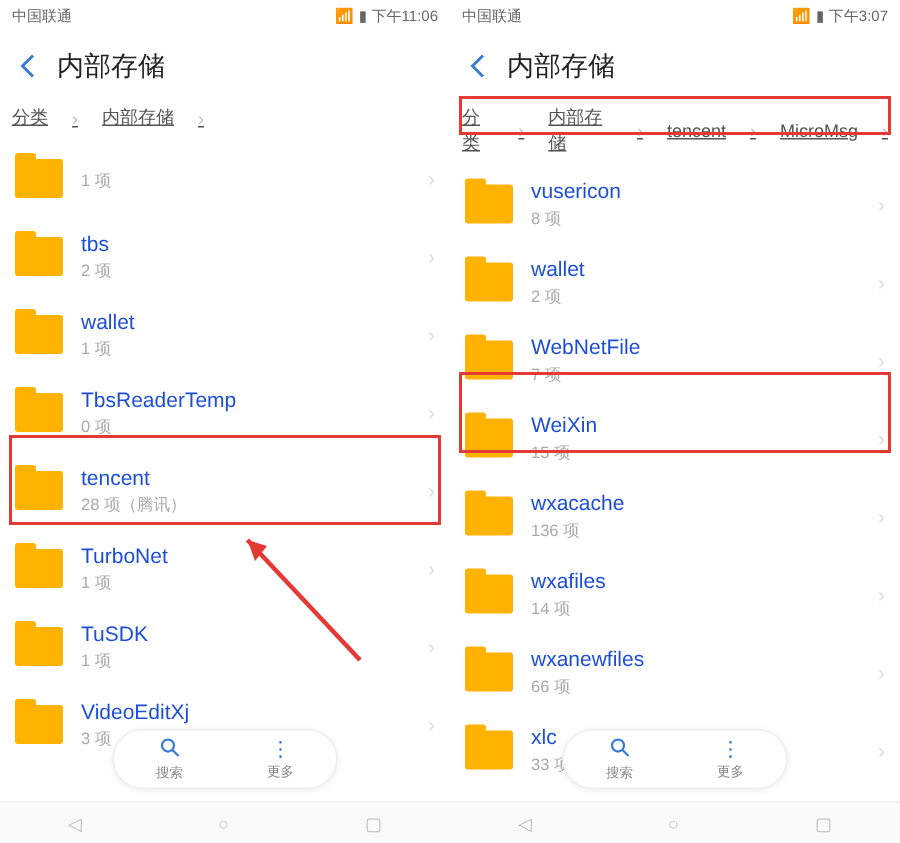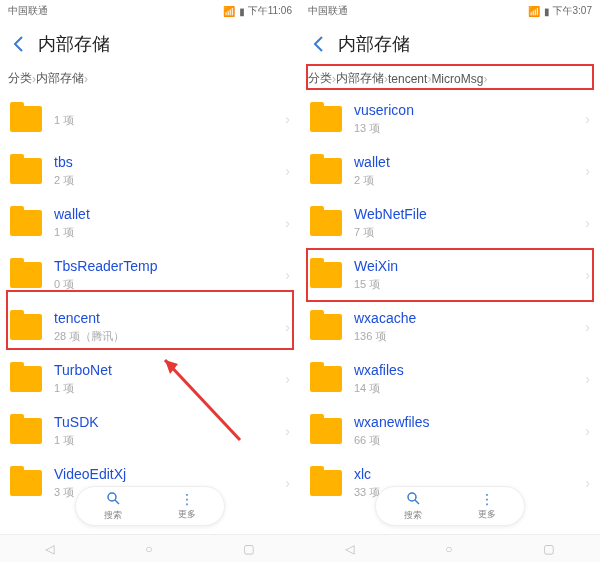--- a/index.html
+++ b/index.html
@@ -4,21 +4,21 @@
 <style>
   * { margin:0; padding:0; box-sizing:border-box; font-family:Arial,"Microsoft YaHei",sans-serif; }
   body { background:#fff; width:600px; height:562px; overflow:hidden; position:relative; }
   .screens { display:flex; width:600px; height:562px; }
   .screen { width:300px; height:562px; background:#fff; position:relative; overflow:hidden; }
   .status { height:22px; display:flex; align-items:center; justify-content:space-between; padding:0 8px; font-size:10px; color:#666; }
   .status .right { display:flex; align-items:center; gap:3px; }
   .header { height:44px; display:flex; align-items:center; padding:0 6px; }
   .back { width:28px; height:28px; display:flex; align-items:center; justify-content:center; }
   .title { font-size:18px; font-weight:500; color:#222; margin-left:4px; }
-  .crumbs { display:flex; align-items:center; padding:4px 8px 6px 8px; font-size:12px; color:#555; gap:0; }
+  .crumbs { display:flex; align-items:center; padding:4px 8px 6px 8px; font-size:12px; color:#555; gap:16px;text-decoration:underline; }
   .crumbs span.sep { color:#bbb; }
   .crumbs span.c { color:#555; }
   .list { }
   .row { height:52px; display:flex; align-items:center; padding:0 10px; position:relative; }
   .folder { width:32px; height:26px; background:#ffb300; border-radius:2px; position:relative; margin-right:12px; flex-shrink:0; }
   .folder:before { content:""; position:absolute; left:0; top:-4px; width:14px; height:6px; background:#ffb300; border-radius:2px 2px 0 0; }
   .meta { flex:1; }
   .fname { font-size:14px; color:#1d4ed8; line-height:1.2; }
   .fsub { font-size:11px; color:#aaa; margin-top:2px; }
   .chev { color:#ddd; font-size:14px; }
@@ -179,21 +179,21 @@
       <span class="c">tencent</span>
       <span class="sep">›</span>
       <span class="c">MicroMsg</span>
       <span class="sep">›</span>
     </div>
     <div class="list" id="list-right">
         <div class="row">
           <div class="folder"></div>
           <div class="meta">
             <div class="fname">vusericon</div>
-            <div class="fsub">13 项</div>
+            <div class="fsub">8 项</div>
           </div>
           <div class="chev">›</div>
         </div>
         <div class="row">
           <div class="folder"></div>
           <div class="meta">
             <div class="fname">wallet</div>
             <div class="fsub">2 项</div>
           </div>
           <div class="chev">›</div>

